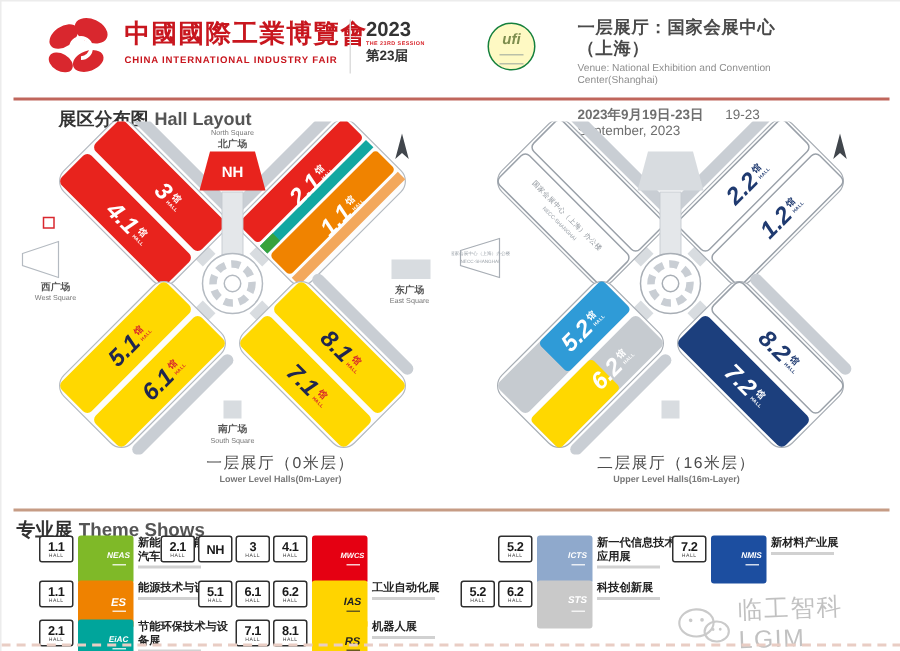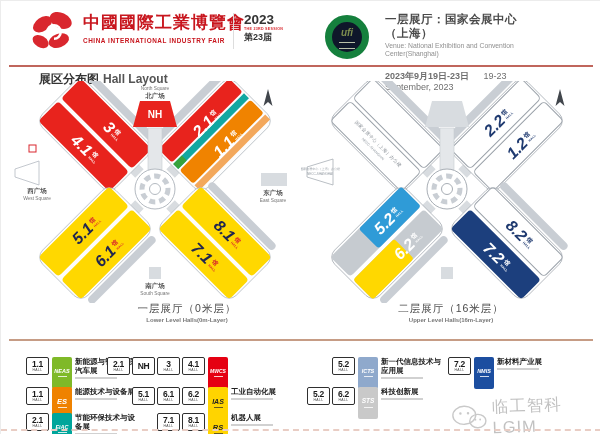--- a/index.html
+++ b/index.html
@@ -13,22 +13,22 @@
      color:#c8161e;letter-spacing:1px;white-space:nowrap;}
   .fair-title .en{font-size:6.4px;color:#c8161e;letter-spacing:.55px;font-weight:bold;margin-top:3px;}
   .hdr-div{position:absolute;left:216px;top:12px;width:1px;height:36px;background:#ddd;}
   .badge23{position:absolute;left:224px;top:12px;display:flex;}
   .badge23 .num{width:33px;height:33px;background:#d8262c;color:#fff;font-weight:bold;
      font-size:21px;display:flex;align-items:center;justify-content:center;}
   .badge23 .col{margin-left:3px;line-height:1;}
   .badge23 .yr{font-size:13.5px;font-weight:bold;color:#333;}
   .badge23 .ses{font-size:3.6px;color:#d8262c;font-weight:bold;margin-top:1px;letter-spacing:.3px;}
   .badge23 .cn{font-size:9px;font-weight:bold;color:#333;margin-top:2px;}
-  .ufi{position:absolute;left:308px;top:14px;width:30px;height:30px;border:7px solid #15803d;
-     border-radius:50%;text-align:center;background:#0f172a;}
+  .ufi{position:absolute;left:308px;top:14px;width:30px;height:30px;border:1px solid #15803d;
+     border-radius:50%;text-align:center;background:#fef9c3;}
   .ufi .ufi-t{font-style:italic;font-weight:bold;color:#7d8d4e;font-size:10px;line-height:18px;}
   .ufi .ufi-lines{display:block;margin:0 auto;width:16px;height:5px;
      border-top:1px solid #b9c0a8;border-bottom:1px solid #b9c0a8;}
   .venue{position:absolute;left:368px;top:11px;line-height:1.25;}
   .venue .cn{font-size:11.5px;font-weight:bold;color:#4a4a4a;letter-spacing:.5px;}
   .venue .en{font-size:6.8px;color:#8f8f8f;margin-top:1px;}
   .venue .dt{font-size:9px;color:#6f6f6f;margin-top:12px;font-weight:bold;}
   .venue .dt .den{margin-left:12px;font-weight:normal;}
   
   .rule-top{position:absolute;left:8px;right:8px;top:64px;border-top:2px solid #c0665c;}
@@ -57,21 +57,21 @@
   .legend-title .cn{font-weight:bold;color:#333;}
   .legend-title .en{color:#555;margin-left:4px;font-weight:bold;}
   .lg-row{position:absolute;display:flex;align-items:flex-start;}
   .hbadge{width:23px;height:18px;border:1.3px solid #2f2f2f;border-radius:2px;background:#fff;
      margin-right:2px;display:flex;flex-direction:column;align-items:center;justify-content:center;
      box-sizing:border-box;line-height:1;}
   .hbadge b{font-size:8.5px;color:#1a1a1a;letter-spacing:-.3px;}
   .hbadge i{font-style:normal;font-size:3.4px;color:#444;margin-top:1px;letter-spacing:.4px;}
   .lglogo{width:20px;height:32px;border-radius:2px;margin:0 3px 0 1px;color:#fff;
      display:flex;flex-direction:column;align-items:center;justify-content:center;
-     font-weight:800;font-style:italic;font-size:5.5px;line-height:1;flex:0 0 auto;}
+     font-weight:800;font-style:italic;font-size:5.5px;line-height:1;flex:0 0 auto;padding-left:17px;}
   .lglogo::after{content:"";display:block;width:9px;height:1px;background:rgba(255,255,255,.8);margin-top:2px;}
   .lglogo.dark{color:#222;}
   .lglogo.dark::after{background:rgba(40,40,40,.7);}
   .lgname{font-size:7.5px;font-weight:bold;color:#222;line-height:1.2;}
   .lgname::after{content:"";display:block;width:42px;height:2px;background:#c6c6c6;margin-top:2px;opacity:.8;}
   
   .watermark{position:absolute;left:450px;top:394px;display:flex;align-items:center;opacity:.55;
      transform:rotate(-2deg);}
   .watermark .wm-text{font-size:16.5px;color:#8f8f8f;margin-left:5px;letter-spacing:1px;}
   .dashed-bottom{position:absolute;left:0;right:0;top:428px;border-top:2px dashed #e9cdc4;}
@@ -335,20 +335,23 @@
   <div class="map-caption" style="left:40px;width:292px">
     <div class="cap-cn">一层展厅（0米层）</div>
     <div class="cap-en">Lower Level Halls(0m-Layer)</div>
   </div>
   <div class="map-caption" style="left:340px;width:220px">
     <div class="cap-cn">二层展厅（16米层）</div>
     <div class="cap-en">Upper Level Halls(16m-Layer)</div>
   </div>
 
   <div class="rule-legend"></div>
+  <div class="legend-title">
+    <span class="cn">专业展</span><span class="en">Theme Shows</span>
+  </div>
 
   <div class="lg-row" style="left:25px;top:356px">
     <span class="hbadge">
         <b>1.1</b>
         <i>HALL</i>
       </span>
     <span class="lglogo" style="background:#7fb928">NEAS</span>
     <span class="lgname" style="width:62px">新能源与智能网联汽车展</span>
   </div>
   <div class="lg-row" style="left:25px;top:386px">

